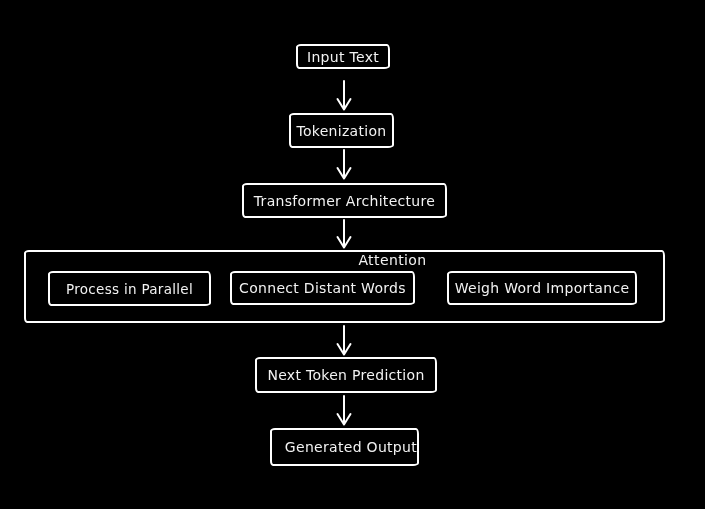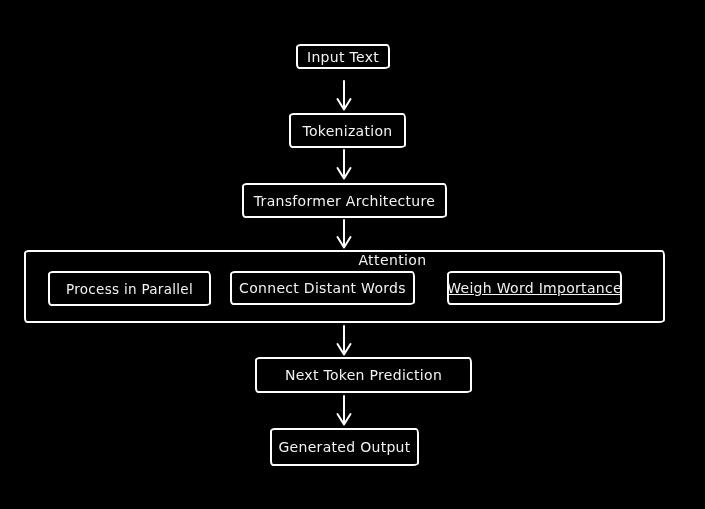--- a/index.html
+++ b/index.html
@@ -39,28 +39,28 @@
     margin-left:48px;
   }
   .arrow{
     position:absolute;
     left:333px;
     width:22px;
     color:var(--stroke);
   }
   
   .n-input{left:296px;top:44px;width:94px;height:25px;}
-  .n-token{left:289px;top:113px;width:117px;height:35px;}
+  .n-token{left:289px;top:113px;width:105px;height:35px;}
   .n-transformer{left:242px;top:183px;width:205px;height:35px;}
   .n-group{left:24px;top:250px;width:641px;height:73px;}
   .n-process{left:48px;top:271px;width:163px;height:35px;font-size:13.5px;}
   .n-connect{left:230px;top:271px;width:185px;height:34px;}
-  .n-weigh{left:447px;top:271px;width:175px;height:34px;text-decoration:underline;}
-  .n-next{left:255px;top:357px;width:217px;height:36px;}
-  .n-generated{left:270px;top:428px;width:149px;height:38px;}
+  .n-weigh{left:447px;top:271px;width:190px;height:34px;}
+  .n-next{left:255px;top:357px;width:182px;height:36px;}
+  .n-generated{left:270px;top:428px;width:149px;height:38px;justify-content:flex-end;}
   
   .a-1{top:80px;}
   .a-2{top:149px;}
   .a-3{top:219px;}
   .a-4{top:325px;}
   .a-5{top:395px;}
 </style>
 </head>
 <body>
 

